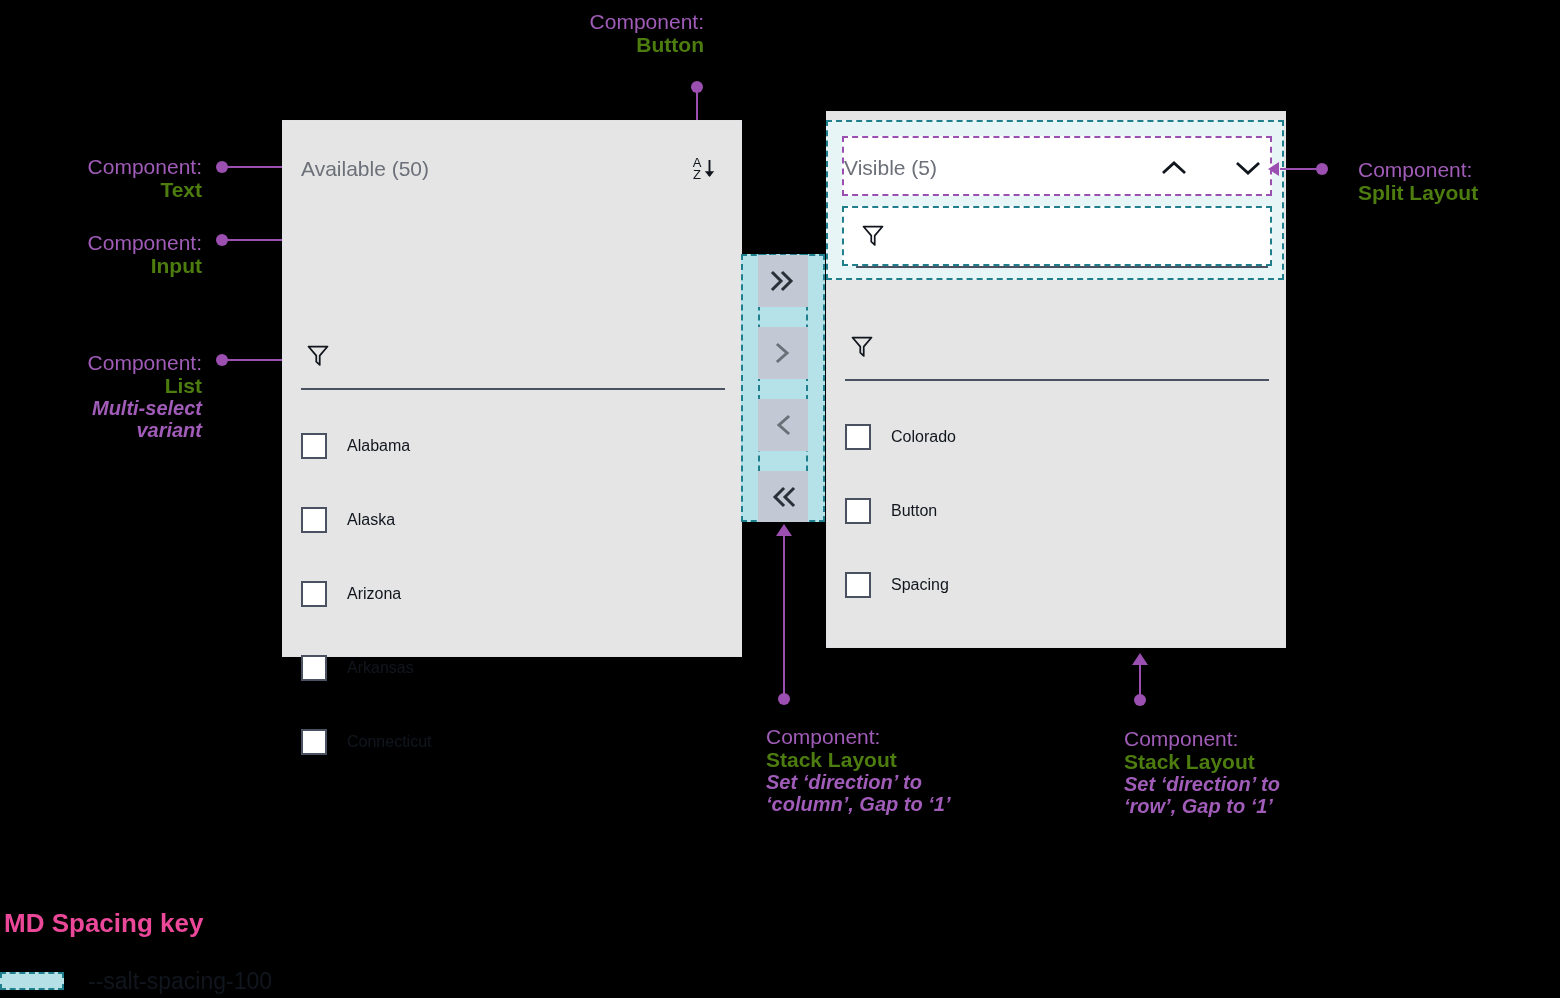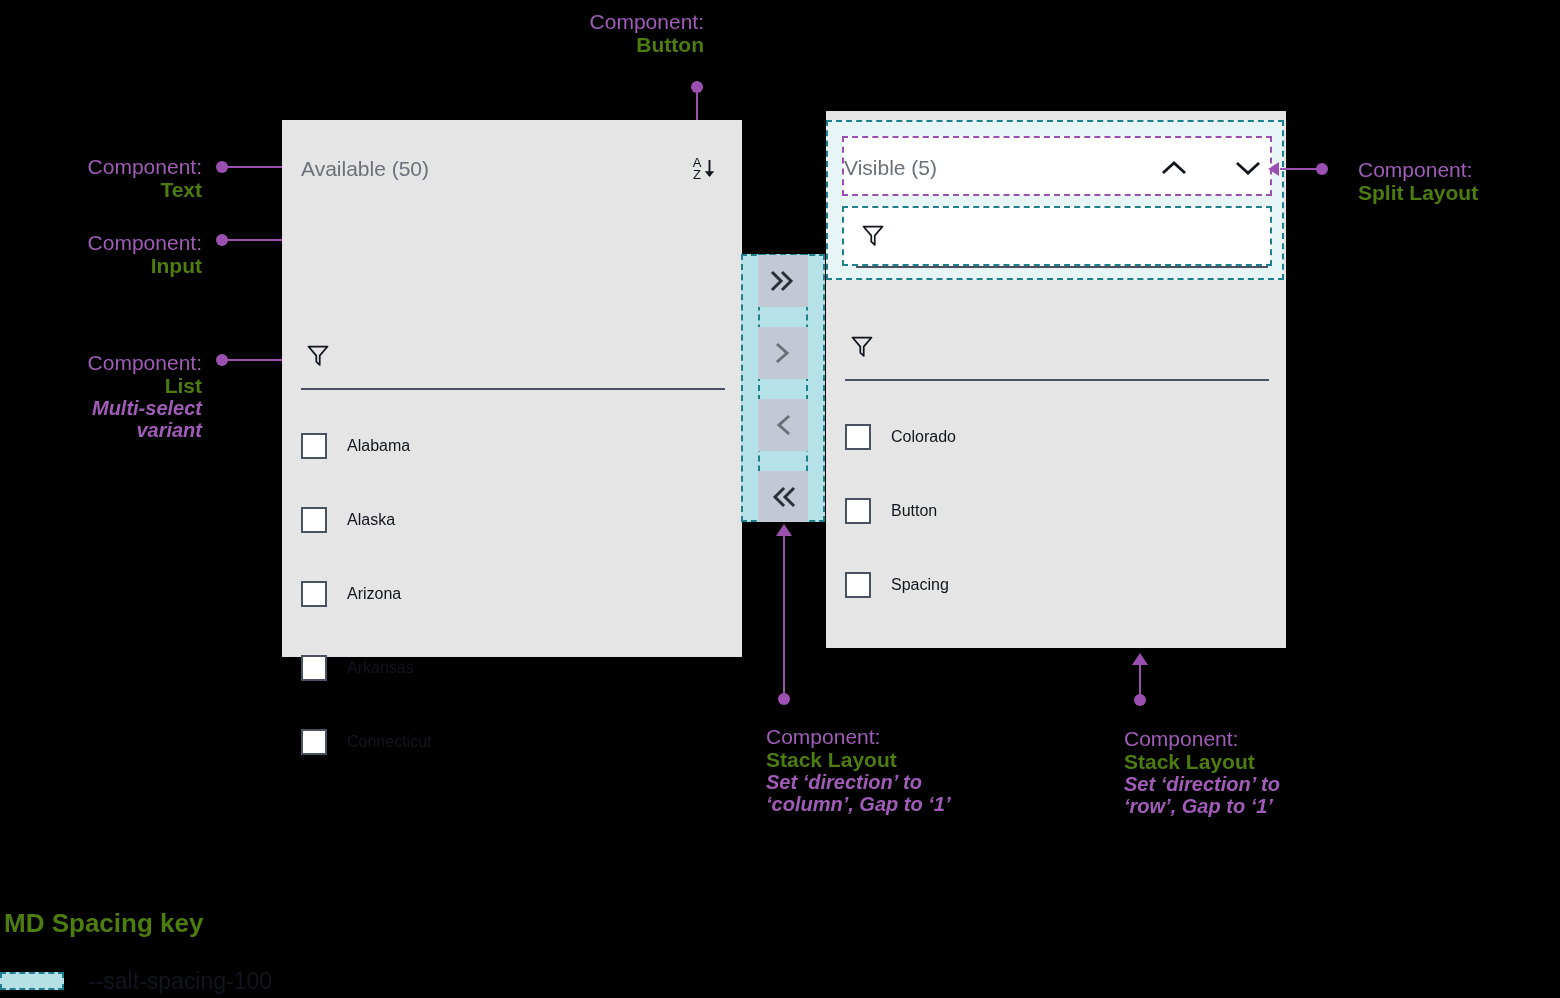--- a/index.html
+++ b/index.html
@@ -71,21 +71,21 @@
   .chev { display: block; }
 
   
   .ov { position: absolute; }
   .ov-teal-fill { background: #e8f5f6; }
   .ov-teal { border: 2px dashed #1f7f8c; }
   .ov-purple { border: 2px dashed #9b4fb0; }
   .ov-cyan  { border: 2px dashed #1f7f8c; }
 
   
-  .key-title { position: absolute; font-size: 26px; font-weight: 700; color: #4d7c0f; white-space: nowrap; }
+  .key-title { position: absolute; font-size: 26px; font-weight: 700; color: #ec4899; white-space: nowrap; }
   .key-swatch { position: absolute; background: #b5e0e6; border: 2px dashed #1f7f8c; }
   .key-text { position: absolute; font-size: 23px; color: #11161e; white-space: nowrap; }
 </style>
 </head>
 <body>
 
 <div id="stage">
 
   <div class="anno right-al" style="left:500px; top:10px; width:204px;">
     <div class="lbl">Component:</div>

